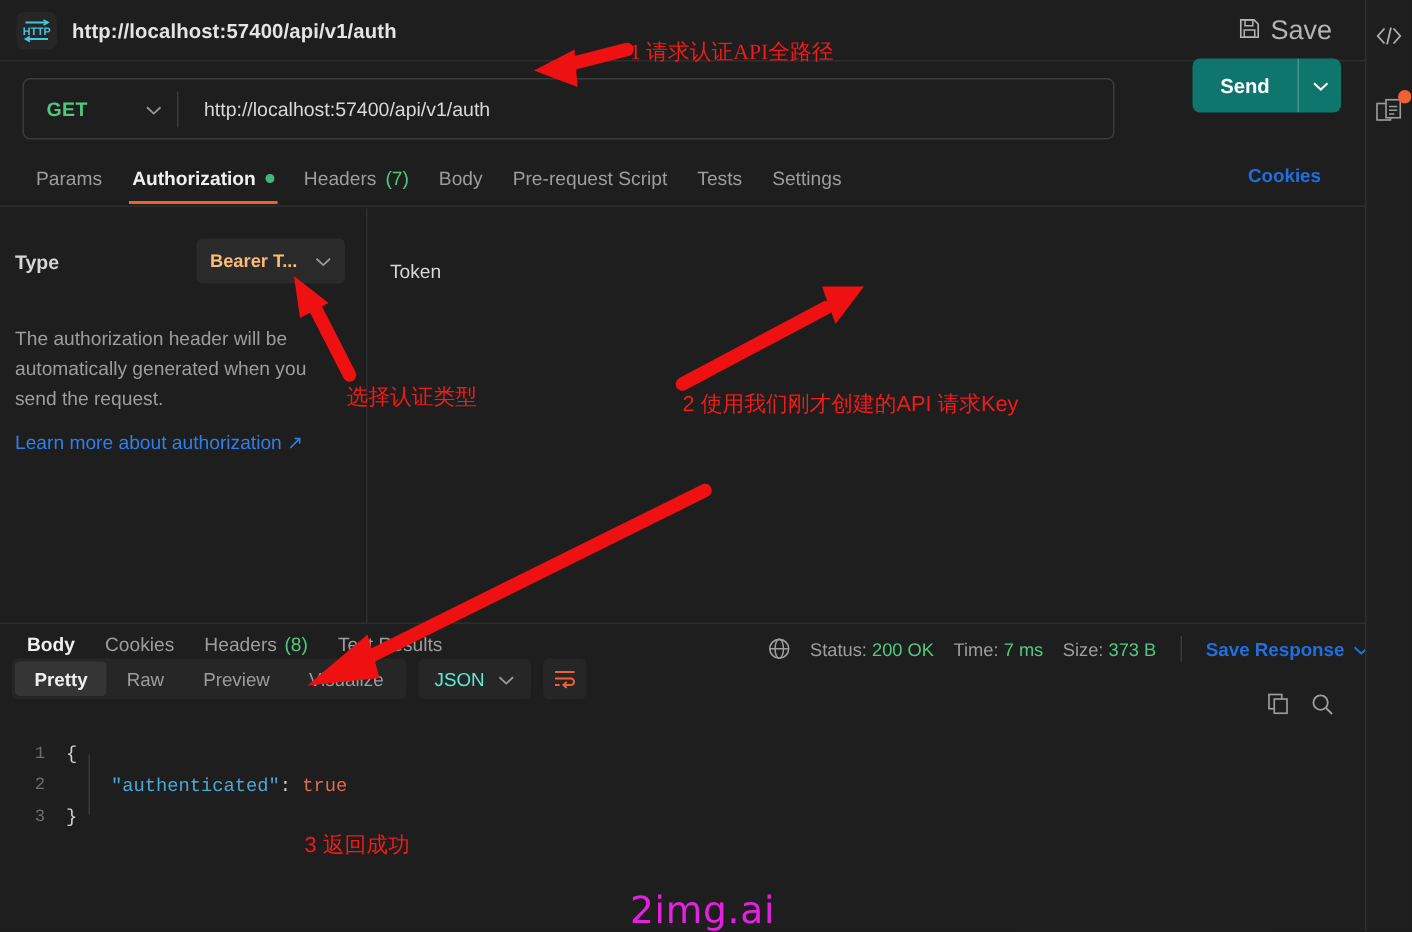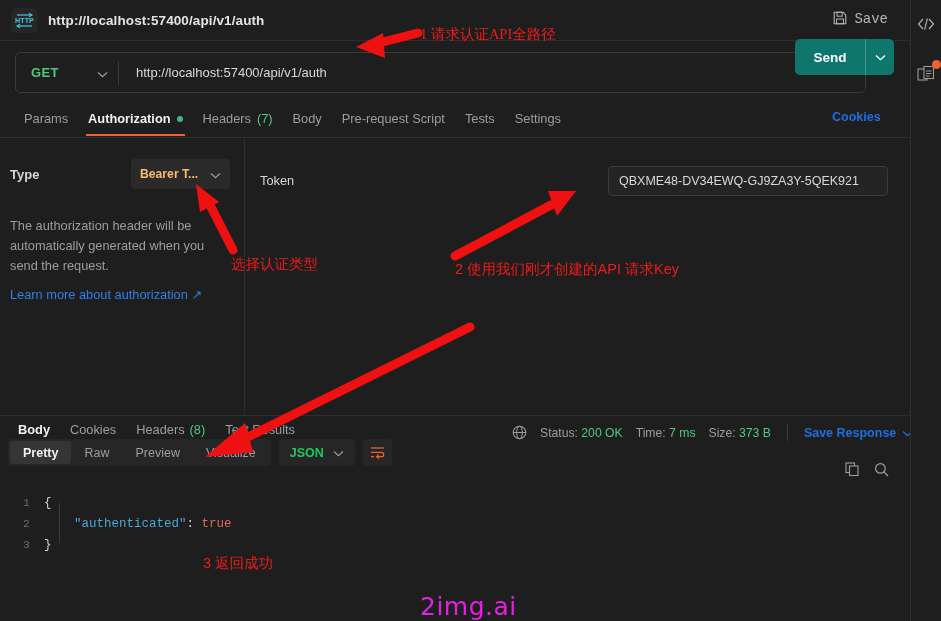--- a/index.html
+++ b/index.html
@@ -60,32 +60,31 @@
     margin-left: 10px;
     font-size: 13.5px;
     font-weight: bold;
     color: #e4e4e4;
     letter-spacing: 0.1px;
   }
   .save-btn {
     margin-left: auto;
     margin-right: 16px;
     display: flex; align-items: flex-start; gap: 7px;
-    font-size: 14px;
+    font-size: 18px;
     color: #b4b4b4;
     cursor: pointer;
     padding: 4px 6px;
     border-radius: 4px;
-    font-family: Liberation Mono, monospace;
   }
 
   
   .urlbar {
     position: absolute; top: 52px; left: 15px;
-    width: 851px; height: 41px;
+    width: 728px; height: 41px;
     border: 1px solid #3b3b3b;
     border-radius: 5px;
     display: flex; align-items: center;
     background: #1e1e1e;
   }
   .method {
     display: flex; align-items: center;
     width: 102px; height: 100%;
     padding-left: 15px;
     cursor: pointer;
@@ -267,21 +266,21 @@
     height: 23px; padding: 0 13px;
     display: flex; align-items: center;
     font-size: 12.5px; color: #9d9d9d;
     border-radius: 3px; cursor: pointer;
   }
   .fmt-tab.active { background: #353535; color: #f0f0f0; font-weight: bold; }
   .fmt-select {
     display: flex; align-items: center; gap: 9px;
     background: #262626; border-radius: 4px;
     height: 27px; padding: 0 11px;
-    font-size: 12.5px; color: #22c55e; font-weight: bold;
+    font-size: 12.5px; color: #5eead4; font-weight: normal;
     cursor: pointer;
   }
   .fmt-wrap-btn {
     width: 29px; height: 27px;
     background: #262626; border-radius: 4px;
     display: flex; align-items: center; justify-content: center;
     color: #ef6032; cursor: pointer;
   }
   .resp-tools {
     position: absolute; top: 462px; left: 845px;
@@ -432,21 +431,20 @@
         </span>
       </div>
     </div>
     <div class="auth-desc">The authorization header will be automatically generated when you send the request.</div>
     <div class="auth-link">Learn more about authorization ↗</div>
   </div>
 
   <div class="auth-right">
     <div class="token-row">
       <span class="token-label">Token</span>
-      <div class="token-input" title="Token">QBXME48-DV34EWQ-GJ9ZA3Y-5QEK921</div>
     </div>
   </div>
 
   <div class="resp-divider"></div>
 
   <div class="resp-tabs">
     <div class="resp-tab active">
       <span>Body</span>
     </div>
     <div class="resp-tab">

